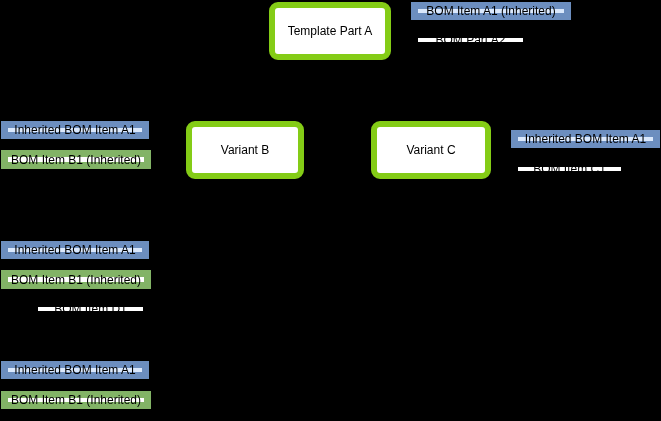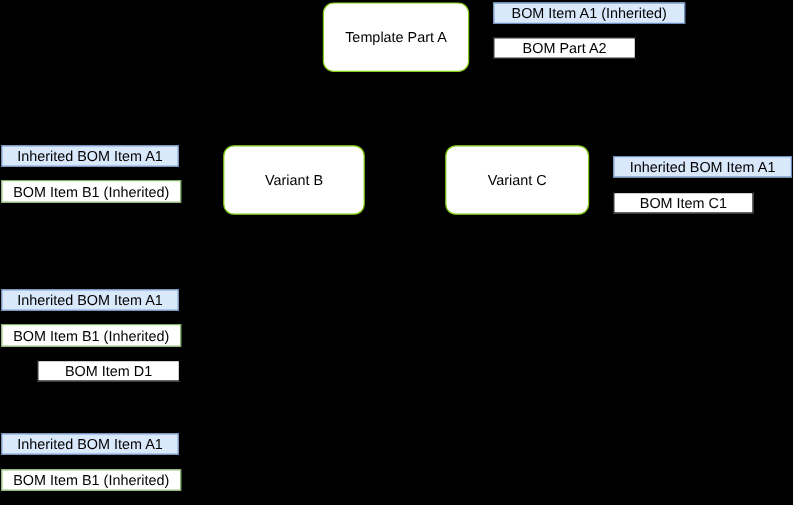--- a/index.html
+++ b/index.html
@@ -9,40 +9,40 @@
     width: 661px; height: 421px; overflow: hidden;
   }
   #canvas {
     position: relative;
     width: 661px; height: 421px;
     background: #000000;
   }
   .node {
     position: absolute;
     background: #ffffff;
-    border: 1px solid #84cc16;
+    border: 6px solid #84cc16;
     border-radius: 9px;
     display: flex;
     align-items: center;
     justify-content: center;
     font-size: 12px;
     color: #000000;
     text-align: center;
     white-space: nowrap;
   }
   .bom {
     position: absolute;
     display: flex;
     align-items: center;
     justify-content: center;
     font-size: 12px;
     color: #000000;
     text-align: center;
     white-space: nowrap;
-    border: 1px solid #f97316;
+    border: 7px solid #f97316;
   }
   .bom.blue  { background: #dae8fc; border-color: #6c8ebf; }
   .bom.green { background: #ffffff; border-color: #82b366; }
   .bom.white { background: #ffffff; border-color: #000000; }
 </style>
 </head>
 <body>
 
 <div id="canvas" style="width: 661px; height: 421px; background: rgb(0, 0, 0);">
     <div class="node" style="left: 269px; top: 2px; width: 122px; height: 58px;">Template Part A</div>

